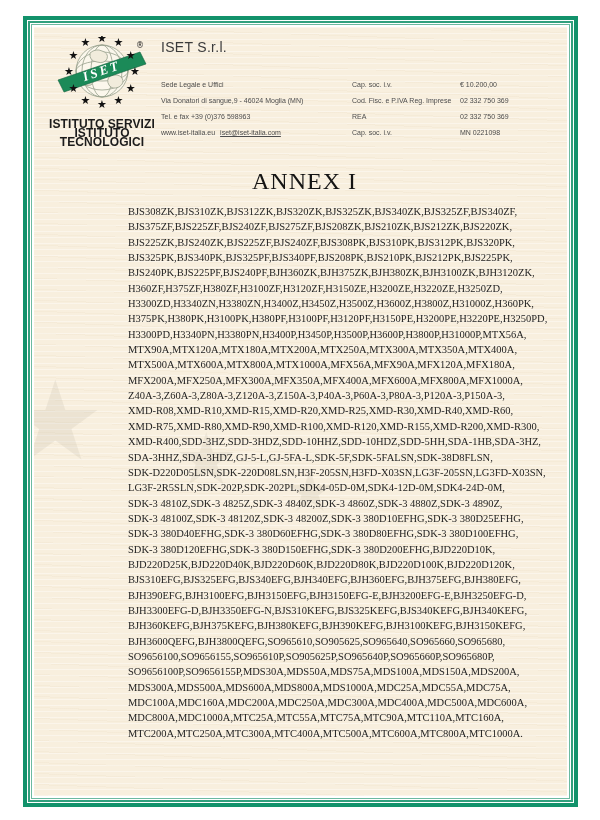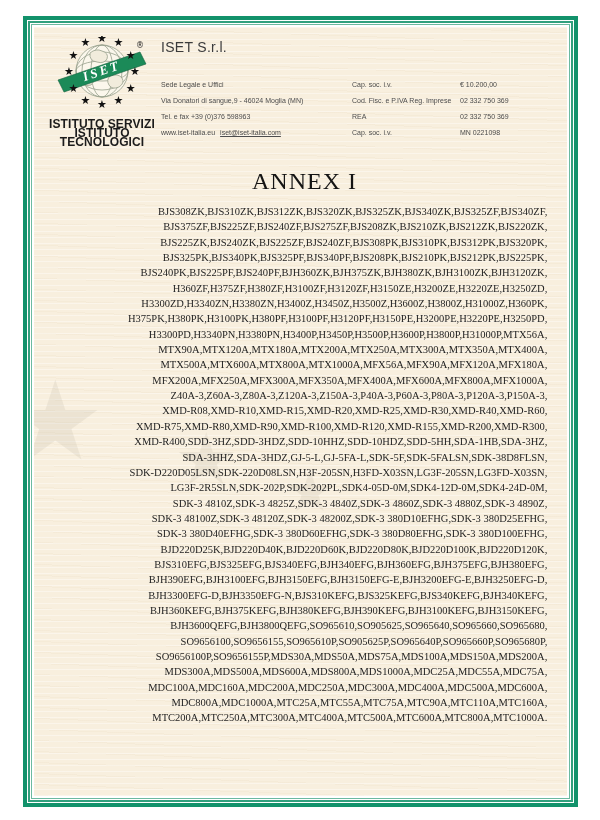--- a/index.html
+++ b/index.html
@@ -27,21 +27,21 @@
     font-size:12px;font-weight:bold;line-height:9px;color:#1c1c1c;letter-spacing:.1px;}
   
   .company-name{position:absolute;left:127px;top:12px;font-size:14px;color:#3b3b3b;letter-spacing:.3px;}
   .info-grid{position:absolute;left:127px;top:54px;width:400px;display:grid;
     grid-template-columns:191px 108px 1fr;row-gap:8px;font-size:7px;line-height:8px;color:#4c4c4c;}
   .email{ text-decoration:underline;margin-left:5px;color:#4c4c4c;cursor:pointer;}
   
   .annex-title{position:absolute;left:8px;right:0;top:141px;text-align:center;
     font-family:"Liberation Serif",serif;font-size:24px;letter-spacing:1px;color:#141414;}
   .codes{position:absolute;left:94px;top:177px;font-family:"Liberation Serif",serif;
-    font-size:10.5px;line-height:15.35px;color:#232323;white-space:nowrap;text-align:right;}
+    font-size:10.5px;line-height:15.35px;color:#232323;white-space:nowrap;}
 </style>
 </head>
 <body>
 
 <div class="frame">
  <div class="frame2">
   <div class="frame3">
    <div class="paper">
 
      <span class="wm-star" style="left:-28px;top:330px;font-size:110px;">★</span>
@@ -129,20 +129,21 @@
             <div>Z40A-3,Z60A-3,Z80A-3,Z120A-3,Z150A-3,P40A-3,P60A-3,P80A-3,P120A-3,P150A-3,</div>
             <div>XMD-R08,XMD-R10,XMD-R15,XMD-R20,XMD-R25,XMD-R30,XMD-R40,XMD-R60,</div>
             <div>XMD-R75,XMD-R80,XMD-R90,XMD-R100,XMD-R120,XMD-R155,XMD-R200,XMD-R300,</div>
             <div>XMD-R400,SDD-3HZ,SDD-3HDZ,SDD-10HHZ,SDD-10HDZ,SDD-5HH,SDA-1HB,SDA-3HZ,</div>
             <div>SDA-3HHZ,SDA-3HDZ,GJ-5-L,GJ-5FA-L,SDK-5F,SDK-5FALSN,SDK-38D8FLSN,</div>
             <div>SDK-D220D05LSN,SDK-220D08LSN,H3F-205SN,H3FD-X03SN,LG3F-205SN,LG3FD-X03SN,</div>
             <div>LG3F-2R5SLN,SDK-202P,SDK-202PL,SDK4-05D-0M,SDK4-12D-0M,SDK4-24D-0M,</div>
             <div>SDK-3 4810Z,SDK-3 4825Z,SDK-3 4840Z,SDK-3 4860Z,SDK-3 4880Z,SDK-3 4890Z,</div>
             <div>SDK-3 48100Z,SDK-3 48120Z,SDK-3 48200Z,SDK-3 380D10EFHG,SDK-3 380D25EFHG,</div>
             <div>SDK-3 380D40EFHG,SDK-3 380D60EFHG,SDK-3 380D80EFHG,SDK-3 380D100EFHG,</div>
+            <div>SDK-3 380D120EFHG,SDK-3 380D150EFHG,SDK-3 380D200EFHG,BJD220D10K,</div>
             <div>BJD220D25K,BJD220D40K,BJD220D60K,BJD220D80K,BJD220D100K,BJD220D120K,</div>
             <div>BJS310EFG,BJS325EFG,BJS340EFG,BJH340EFG,BJH360EFG,BJH375EFG,BJH380EFG,</div>
             <div>BJH390EFG,BJH3100EFG,BJH3150EFG,BJH3150EFG-E,BJH3200EFG-E,BJH3250EFG-D,</div>
             <div>BJH3300EFG-D,BJH3350EFG-N,BJS310KEFG,BJS325KEFG,BJS340KEFG,BJH340KEFG,</div>
             <div>BJH360KEFG,BJH375KEFG,BJH380KEFG,BJH390KEFG,BJH3100KEFG,BJH3150KEFG,</div>
             <div>BJH3600QEFG,BJH3800QEFG,SO965610,SO905625,SO965640,SO965660,SO965680,</div>
             <div>SO9656100,SO9656155,SO965610P,SO905625P,SO965640P,SO965660P,SO965680P,</div>
             <div>SO9656100P,SO9656155P,MDS30A,MDS50A,MDS75A,MDS100A,MDS150A,MDS200A,</div>
             <div>MDS300A,MDS500A,MDS600A,MDS800A,MDS1000A,MDC25A,MDC55A,MDC75A,</div>
             <div>MDC100A,MDC160A,MDC200A,MDC250A,MDC300A,MDC400A,MDC500A,MDC600A,</div>

